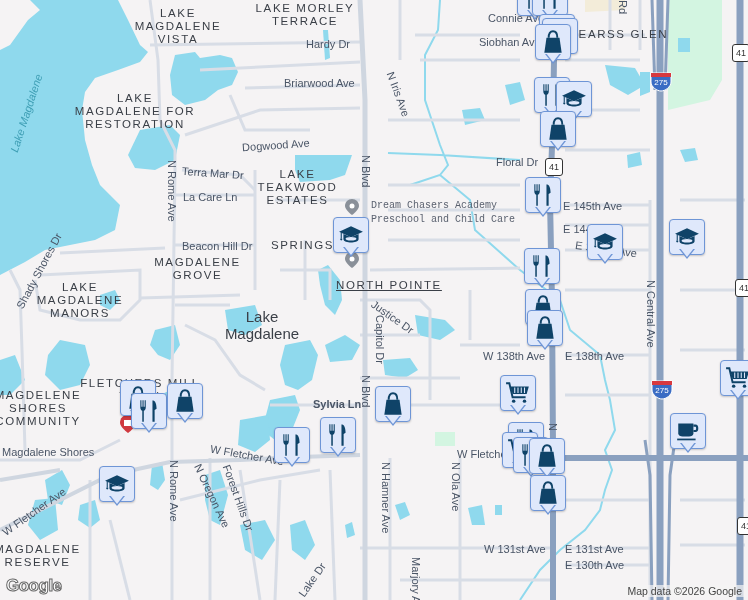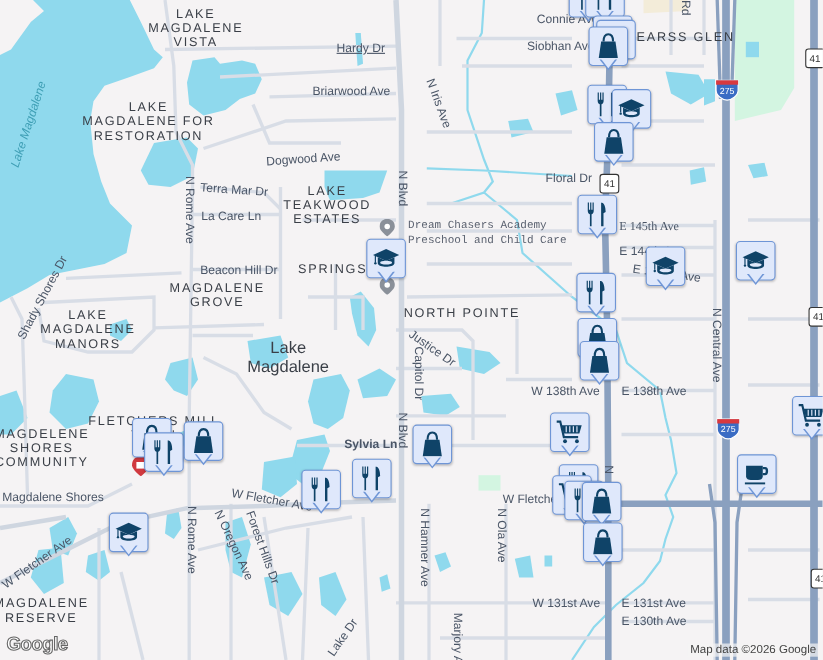--- a/index.html
+++ b/index.html
@@ -166,61 +166,63 @@
     </g>
 
     <rect x="435" y="432" width="20" height="14" fill="#d3f5e1"></rect>
   </svg>
 
   <div class="water-lbl" style="left:8px;top:150px;transform:rotate(-72deg);transform-origin:left top;">Lake Magdalene</div>
 
   <div class="hood" style="left:128px;top:7px;width:100px;white-space:pre-line;">LAKE
 MAGDALENE
 VISTA</div>
+  <div class="hood" style="left:250px;top:2px;width:110px;white-space:pre-line;">LAKE MORLEY
+TERRACE</div>
   <div class="hood" style="left:70px;top:92px;width:130px;white-space:pre-line;">LAKE
 MAGDALENE FOR
 RESTORATION</div>
   <div class="hood" style="left:255px;top:168px;width:85px;white-space:pre-line;">LAKE
 TEAKWOOD
 ESTATES</div>
   <div class="hood" style="left:271px;top:239px;">SPRINGS</div>
   <div class="hood" style="left:150px;top:256px;width:95px;white-space:pre-line;">MAGDALENE
 GROVE</div>
   <div class="hood" style="left:25px;top:281px;width:110px;white-space:pre-line;">LAKE
 MAGDALENE
 MANORS</div>
-  <div class="hood" style="left:367px;top:279px;">NORTH POINTE</div>
+  <div class="hood" style="left:336px;top:279px;text-decoration:underline;">NORTH POINTE</div>
   <div class="hood" style="left:80px;top:377px;width:120px;white-space:pre-line;">FLETCHERS MILL
 TOWN</div>
   <div class="hood" style="left:-12px;top:389px;width:100px;white-space:pre-line;">MAGDELENE
 SHORES
 COMMUNITY</div>
   <div class="hood" style="left:-10px;top:543px;width:95px;white-space:pre-line;">MAGDALENE
 RESERVE</div>
   <div class="hood" style="left:570px;top:28px;">FEARSS GLEN</div>
 
   <div class="city" style="left:222px;top:308px;width:80px;white-space:pre-line;">Lake
 Magdalene</div>
 
-  <div class="lbl" style="left:306px;top:38px;text-decoration:underline;">Hardy Dr</div>
+  <div class="lbl" style="left:306px;top:38px;">Hardy Dr</div>
   <div class="lbl" style="left:284px;top:77px;">Briarwood Ave</div>
   <div class="lbl" style="left:242px;top:139px;transform:rotate(-4deg);">Dogwood Ave</div>
   <div class="lbl" style="left:182px;top:167px;transform:rotate(4deg);">Terra Mar Dr</div>
   <div class="lbl" style="left:183px;top:191px;">La Care Ln</div>
   <div class="lbl" style="left:182px;top:240px;">Beacon Hill Dr</div>
   <div class="lbl" style="left:14px;top:305px;transform:rotate(-62deg);transform-origin:left top;">Shady Shores Dr</div>
   <div class="lbl vert" style="left:178px;top:160px;">N Rome Ave</div>
   <div class="lbl vert" style="left:180px;top:460px;">N Rome Ave</div>
   <div class="lbl vert" style="left:372px;top:155px;">N Blvd</div>
   <div class="lbl vert" style="left:372px;top:375px;">N Blvd</div>
   <div class="lbl" style="left:396px;top:70px;transform:rotate(70deg);transform-origin:left top;">N Iris Ave</div>
   <div class="lbl" style="left:488px;top:12px;">Connie Ave</div>
   <div class="lbl" style="left:479px;top:36px;">Siobhan Ave</div>
   <div class="lbl" style="left:496px;top:156px;">Floral Dr</div>
-  <div class="lbl" style="left:563px;top:200px;font-family:Liberation Serif, serif;">E 145th Ave</div>
+  <div class="lbl" style="left:563px;top:200px;">E 145th Ave</div>
   <div class="lbl" style="left:563px;top:223px;">E 144th Ave</div>
   <div class="lbl" style="left:575px;top:243px;transform:rotate(8deg);">E 142nd Ave</div>
   <div class="lbl" style="left:376px;top:298px;transform:rotate(35deg);transform-origin:left top;">Justice Dr</div>
   <div class="lbl vert" style="left:386px;top:315px;">Capitol Dr</div>
   <div class="lbl" style="left:483px;top:350px;">W 138th Ave</div>
   <div class="lbl" style="left:565px;top:350px;">E 138th Ave</div>
   <div class="lbl vert" style="left:657px;top:280px;">N Central Ave</div>
   <div class="lbl" style="left:313px;top:398px;font-weight:bold;">Sylvia Ln</div>
   <div class="lbl" style="left:210px;top:449px;transform:rotate(10deg);">W Fletcher Ave</div>
   <div class="lbl" style="left:0px;top:528px;transform:rotate(-35deg);transform-origin:left top;">W Fletcher Ave</div>

